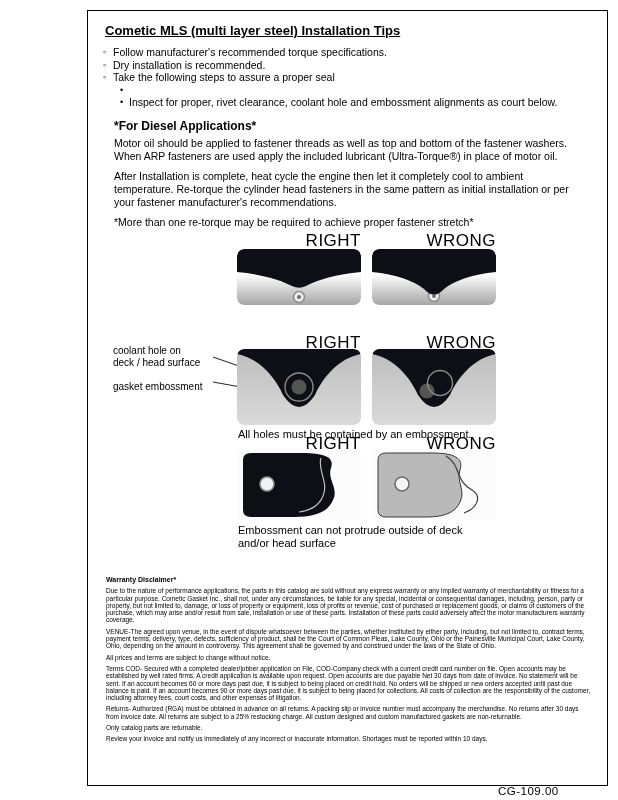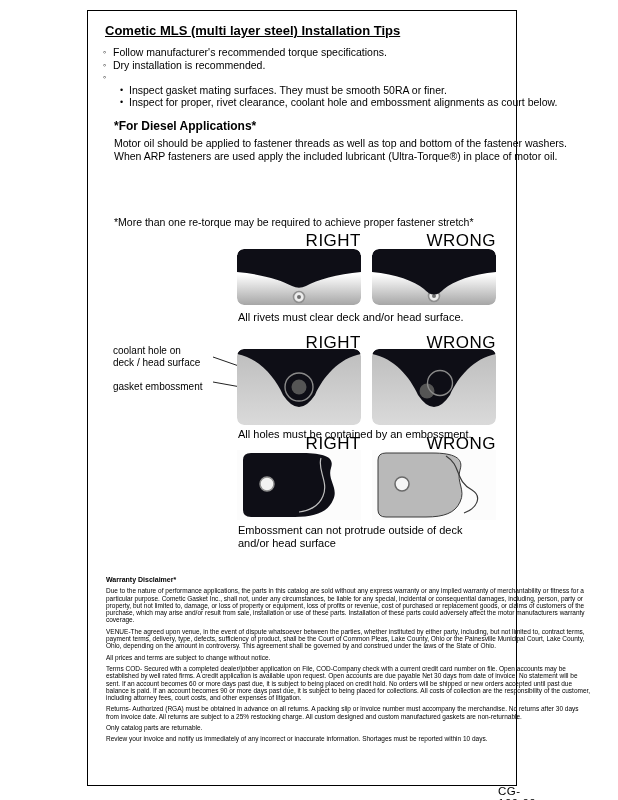--- a/index.html
+++ b/index.html
@@ -1,19 +1,19 @@
 <!DOCTYPE html>
 <html><head>
 <meta charset="utf-8">
 <style>
   * { margin:0; padding:0; box-sizing:border-box; }
   html,body { width:618px; height:800px; background:#ffffff; }
   body { font-family:"Liberation Sans", sans-serif; color:#000; position:relative; overflow:hidden; }
 
-  .frame { position:absolute; left:87px; top:10px; width:430px; height:776px;
+  .frame { position:absolute; left:87px; top:10px; width:521px; height:776px;
            border:1px solid #000; background:#fff; }
   .abs { position:absolute; }
 
   .title { left:17px; top:12px; font-size:13px; font-weight:bold; text-decoration:underline; white-space:nowrap; }
 
   .tips { left:15px; top:35px; font-size:10.5px; line-height:12.6px; width:480px; }
   .brow { display:flex; align-items:flex-start; }
   .brow .bm { flex:0 0 10px; font-size:9px; line-height:12.6px; }
   .brow.sub { margin-left:17px; }
   .brow.sub .bm { flex:0 0 9px; }
@@ -58,33 +58,34 @@
     <div class="brow">
       <span class="bm">◦</span>
       <span>Follow manufacturer's recommended torque specifications.</span>
     </div>
     <div class="brow">
       <span class="bm">◦</span>
       <span>Dry installation is recommended.</span>
     </div>
     <div class="brow">
       <span class="bm">◦</span>
+      <span>Take the following steps to assure a proper seal</span>
     </div>
     <div class="brow sub">
       <span class="bm">•</span>
-      <span>Inspect gasket mating surfaces.  They must be smooth 50RA or finer.</span>
     </div>
     <div class="brow sub">
       <span class="bm">•</span>
       <span>Inspect for proper, rivet clearance, coolant hole and embossment alignments as court below.</span>
     </div>
   </div>
 
   <div class="abs bodypara p1">Motor oil should be applied to fastener threads as well as top and bottom of the fastener washers. When ARP fasteners are used apply the included lubricant (Ultra-Torque®) in place of motor oil.</div>
   <div class="abs diesel-head">*For Diesel Applications*</div>
+  <div class="abs bodypara p2">After Installation is complete, heat cycle the engine then let it completely cool to ambient temperature. Re-torque the cylinder head fasteners in the same pattern as initial installation or per your fastener manufacturer's recommendations.</div>
   <div class="abs bodypara note">*More than one re-torque may be required to achieve proper fastener stretch*</div>
 
   <div class="abs col-label colL r1lbl">RIGHT</div>
   <div class="abs col-label colR r1lbl">WRONG</div>
 
   <svg class="abs diag rounded colL r1img" width="124" height="56" viewBox="0 0 124 56">
     <defs>
       <linearGradient id="gr1a" x1="0" y1="0" x2="0" y2="1">
         <stop offset="0.45" stop-color="#ffffff"></stop>
           <stop offset="1" stop-color="#a6a6a6"></stop>
@@ -102,21 +103,20 @@
         <stop offset="0.45" stop-color="#ffffff"></stop>
           <stop offset="1" stop-color="#a6a6a6"></stop>
       </linearGradient>
     </defs>
     <rect width="124" height="56" fill="url(#gr1b)"></rect>
     <circle cx="62" cy="47" r="5.5" fill="#ededed" stroke="#8f8f8f" stroke-width="1.6"></circle>
     <circle cx="62" cy="47" r="2" fill="#6f6f6f"></circle>
     <path d="M0,0 H124 V23 C100,25 82,32 72,40 Q62,51 52,40 C42,32 24,25 0,23 Z" fill="#0e0e16"></path>
   </svg>
 
-  <div class="abs caption cap1">All rivets must clear deck and/or head surface.</div>
 
   <div class="abs col-label colL r2lbl">RIGHT</div>
   <div class="abs col-label colR r2lbl">WRONG</div>
 
   <div class="abs callout co1 pre">coolant hole on
 deck / head surface</div>
   <div class="abs callout co2">gasket embossment</div>
 
   <svg class="abs callout-lines" width="92" height="52" viewBox="0 0 92 52">
     <line x1="2" y1="8" x2="88" y2="38" stroke="#222" stroke-width="1"></line>

